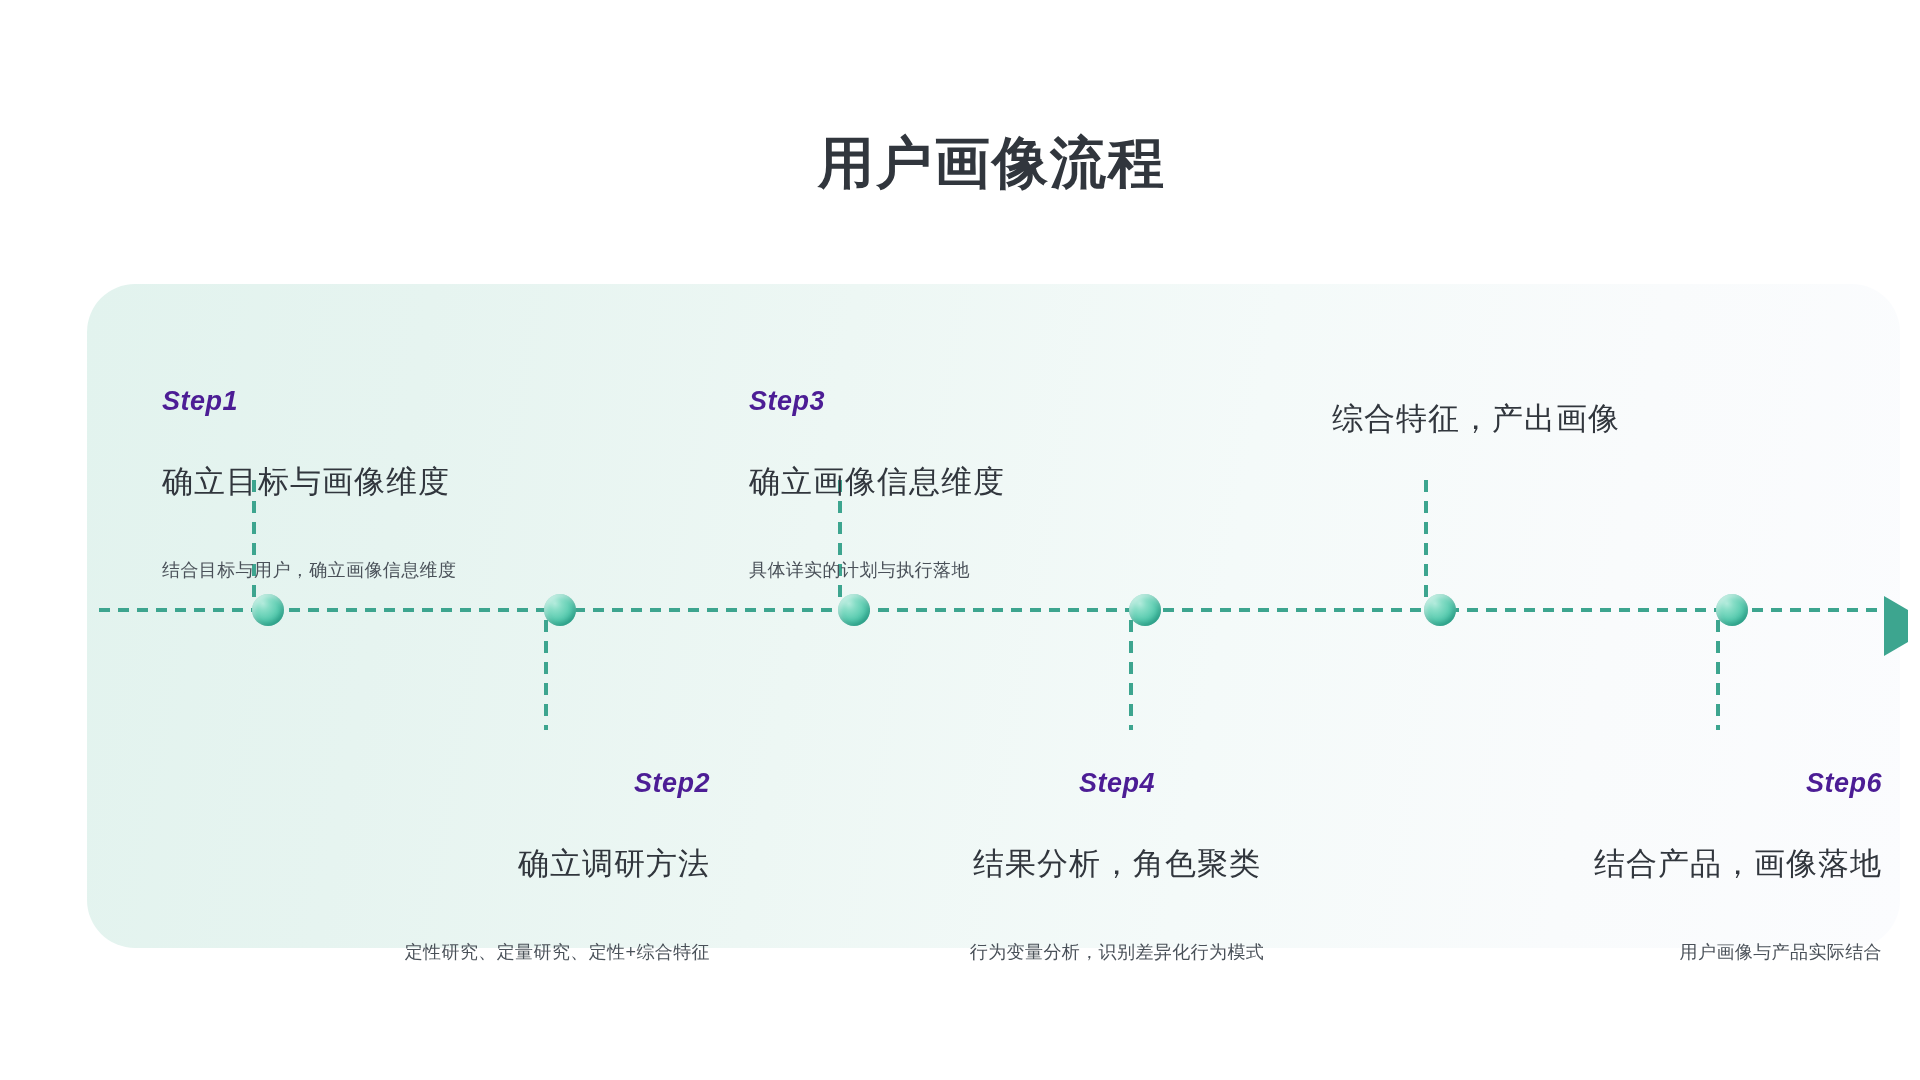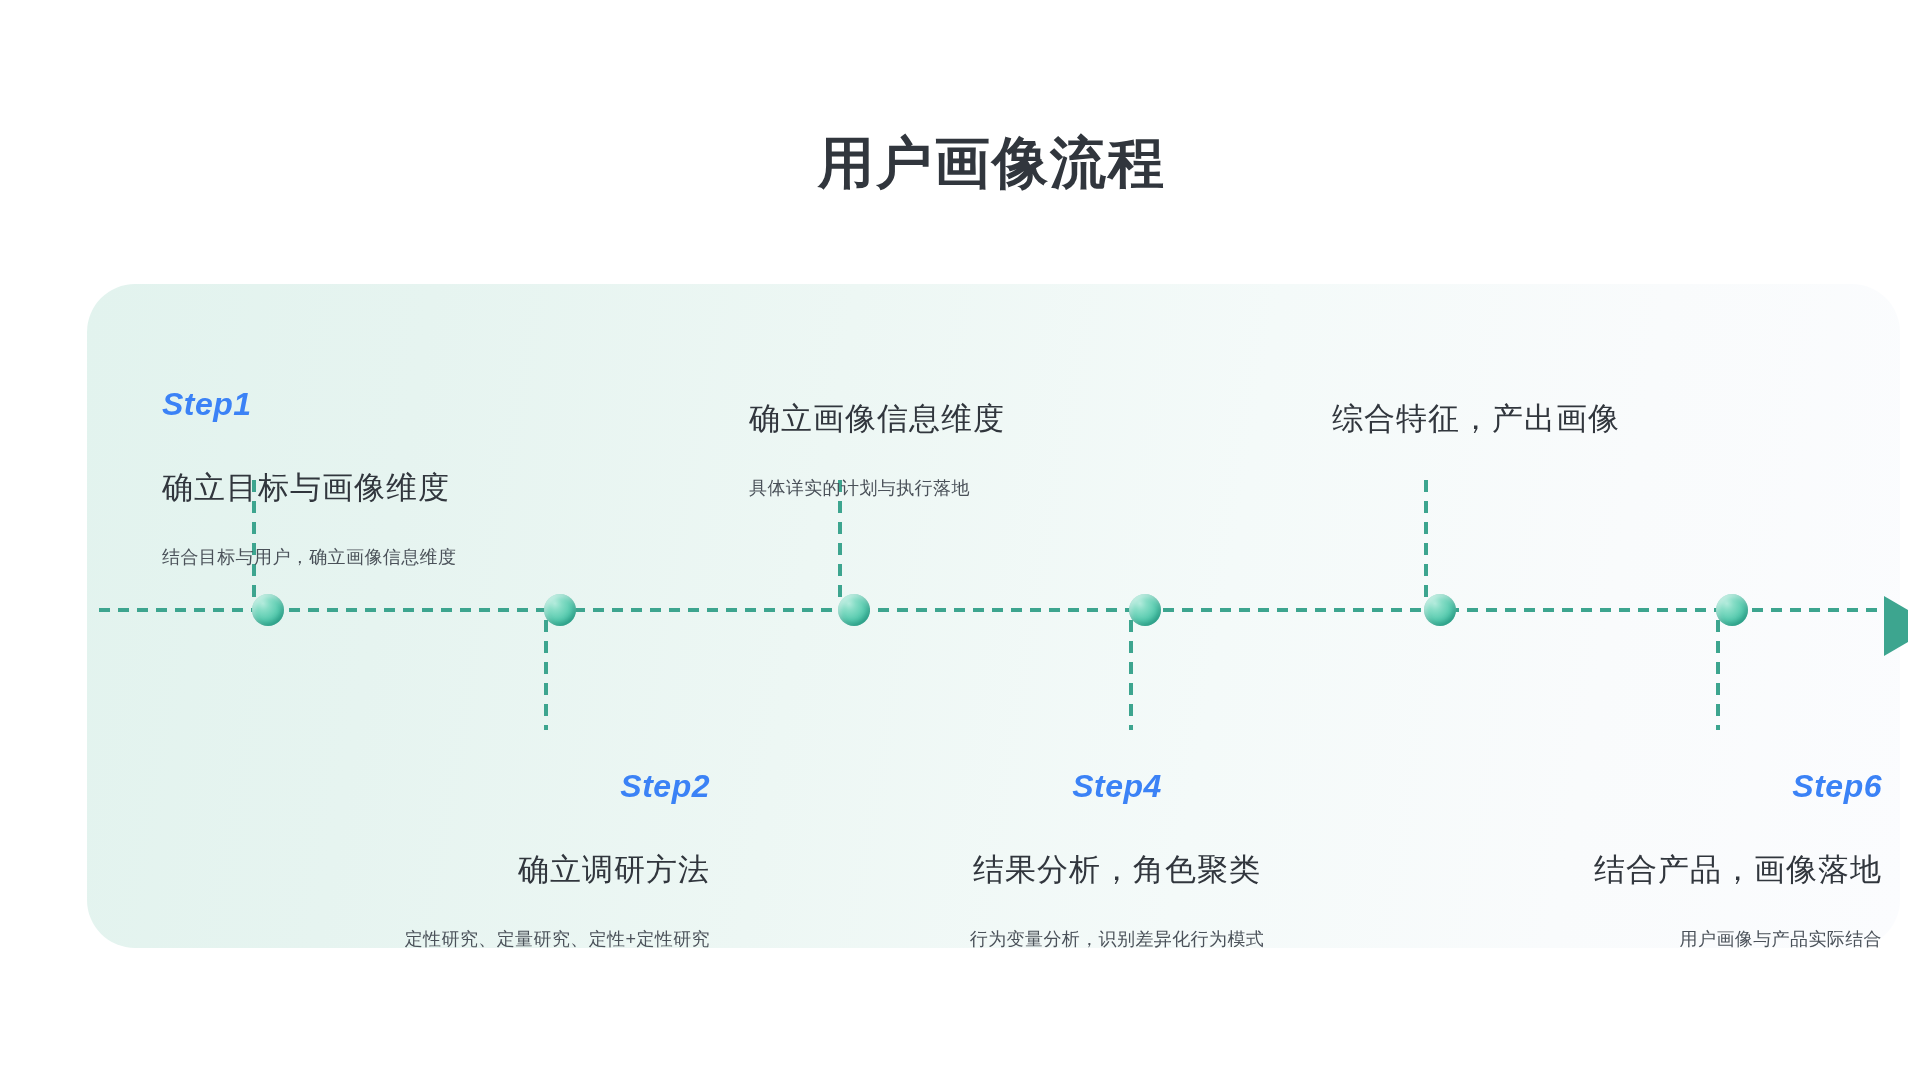--- a/index.html
+++ b/index.html
@@ -98,41 +98,41 @@
     z-index: 2;
   }
 
   
   .step {
     position: absolute;
     z-index: 5;
   }
 
   .step-label {
-    font-size: 32px;
+    font-size: 27px;
     font-weight: 700;
     font-style: italic;
-    color: #3b82f6;
+    color: #4c1d95;
     letter-spacing: 0.5px;
     line-height: 1.15;
     white-space: nowrap;
   }
 
   .step-heading {
     margin-top: 14px;
     font-size: 31px;
     font-weight: 400;
     color: #31363d;
     letter-spacing: 1px;
     line-height: 1.2;
     white-space: nowrap;
   }
 
   .step-desc {
-    margin-top: 8px;
+    margin-top: 27px;
     font-size: 18px;
     font-weight: 400;
     color: #4a5159;
     letter-spacing: 0.4px;
     line-height: 1.3;
     white-space: nowrap;
   }
 
   .step.above { text-align: left; }
   .step.below { text-align: right; }
@@ -155,26 +155,27 @@
     <div class="step-label">Step1</div>
     <div class="step-heading">确立目标与画像维度</div>
     <div class="step-desc">结合目标与用户，确立画像信息维度</div>
   </div>
 
   <div class="connector" style="left:528px; top:588px; height:110px;"></div>
   <div class="node" style="left:528px; top:578px;"></div>
   <div class="step below" style="left:290px; top:704px; width:420px;">
     <div class="step-label">Step2</div>
     <div class="step-heading">确立调研方法</div>
-    <div class="step-desc">定性研究、定量研究、定性+定性研究</div>
+    <div class="step-desc">定性研究、定量研究、定性+综合特征</div>
   </div>
 
   <div class="connector" style="left:822px; top:448px; height:122px;"></div>
   <div class="node" style="left:822px; top:578px;"></div>
   <div class="step above" style="left:685px; top:322px; width:430px;">
+    <div class="step-label">Step3</div>
     <div class="step-heading">确立画像信息维度</div>
     <div class="step-desc">具体详实的计划与执行落地</div>
   </div>
 
   <div class="connector" style="left:1113px; top:588px; height:110px;"></div>
   <div class="node" style="left:1113px; top:578px;"></div>
   <div class="step below" style="left:875px; top:704px; width:420px;text-align:center;">
     <div class="step-label">Step4</div>
     <div class="step-heading">结果分析，角色聚类</div>
     <div class="step-desc">行为变量分析，识别差异化行为模式</div>

